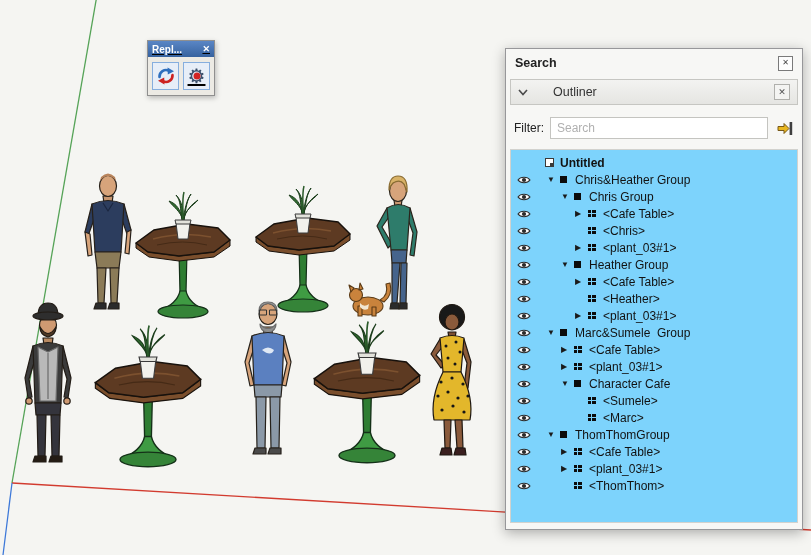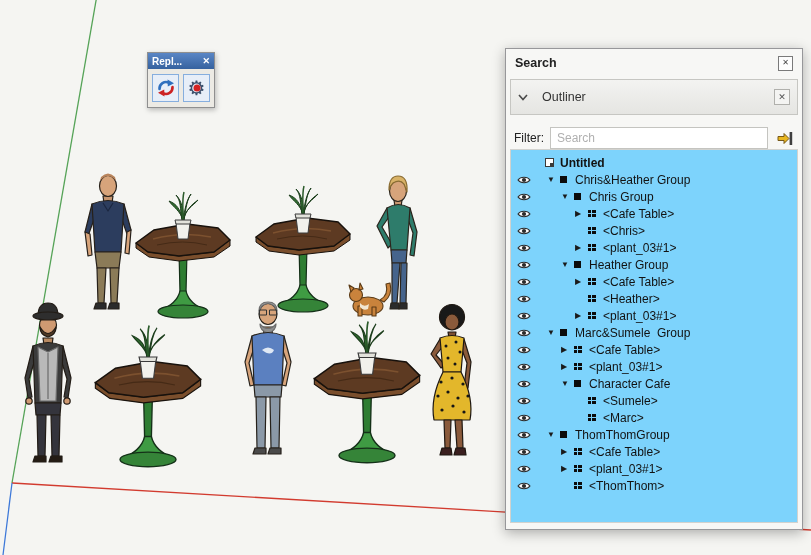--- a/index.html
+++ b/index.html
@@ -7,23 +7,24 @@
     width:811px;height:555px;position:relative;overflow:hidden;
     background:#f5f5f2;
     font-family:"Liberation Sans", sans-serif;
     -webkit-font-smoothing:antialiased;
   }
   
   .viewport{position:absolute;inset:0;z-index:1;}
 
   
   .mini-toolbar{
-    position:absolute;left:147px;top:52px;width:66px;z-index:6;
+    position:absolute;left:147px;top:40px;width:66px;z-index:6;
     border:1px solid #8f8f8f;box-shadow:1px 2px 5px rgba(0,0,0,.25);
     background:#eceae4;
+    text-decoration:underline;
   }
   .mini-titlebar{
     height:16px;display:flex;align-items:center;justify-content:space-between;
     padding:0 4px;background:linear-gradient(#5a86c5,#36629f);
     color:#fff;font-size:10px;font-weight:bold;
   }
   .mini-close{font-size:9px;font-weight:bold;cursor:default;}
   .mini-body{display:flex;gap:4px;padding:5px 4px;align-items:center;}
   .tool-btn{
     width:26px;height:26px;display:flex;align-items:center;justify-content:center;
@@ -39,21 +40,21 @@
     box-shadow:0 3px 12px rgba(0,0,0,.30);
     box-sizing:border-box;
   }
   .panel-titlebar{height:28px;display:flex;align-items:center;padding:0 9px;}
   .panel-title{font-size:12.5px;font-weight:bold;color:#222;flex:1;}
   .panel-close{
     width:13px;height:13px;border:1px solid #7a7a7a;background:#fdfdfd;
     font-size:8px;line-height:12px;text-align:center;color:#444;
   }
   .section-bar{
-    margin:2px 4px 0 4px;height:36px;display:flex;align-items:center;gap:14px;
+    margin:2px 4px 0 4px;height:26px;display:flex;align-items:center;gap:25px;
     padding:0 7px;background:linear-gradient(#f3f3f1,#e5e5e2);
     border:1px solid #c6c6c2;box-sizing:border-box;
   }
   .section-title{font-size:12.5px;color:#333;}
   .section-close{
     margin-left:auto;width:16px;height:16px;border:1px solid #b0b0ac;background:#f4f4f2;
     font-size:9px;line-height:15px;text-align:center;color:#555;box-sizing:border-box;
   }
   .filter-row{display:flex;align-items:center;gap:6px;margin:12px 8px 10px 8px;}
   .filter-label{font-size:12px;color:#222;}

